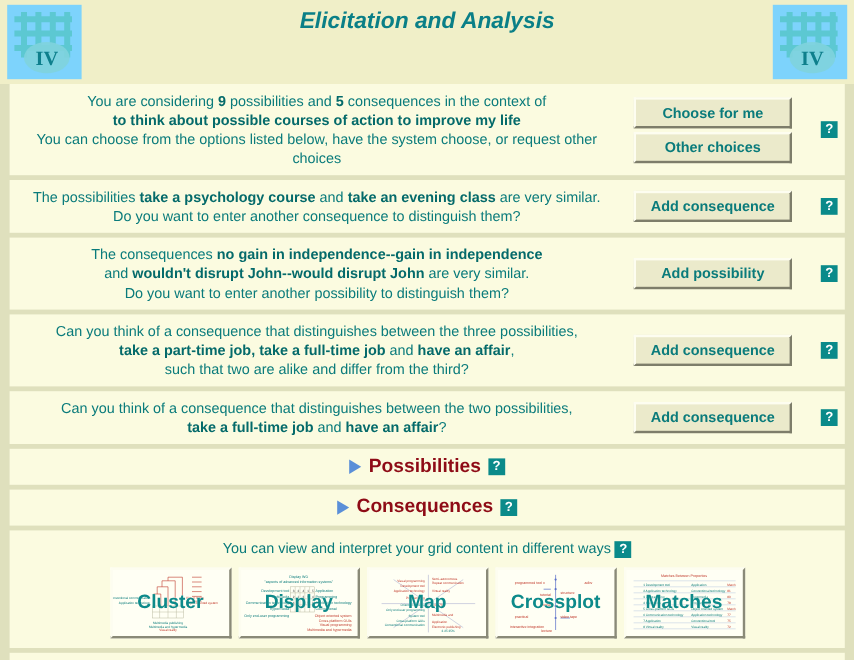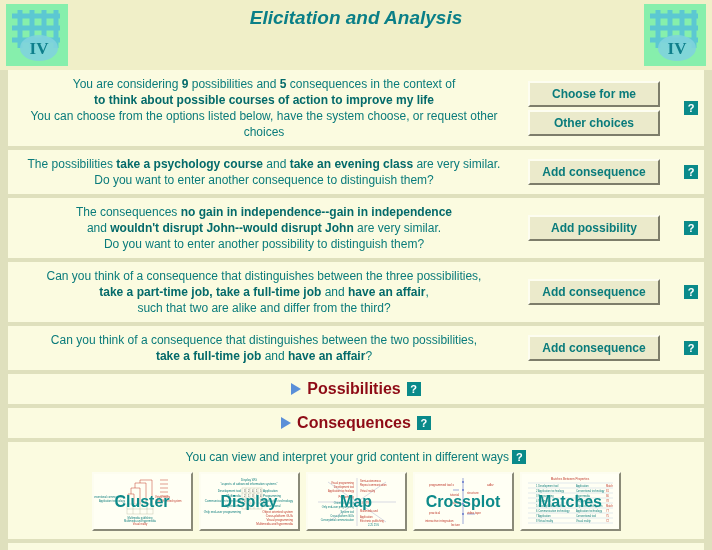--- a/index.html
+++ b/index.html
@@ -7,21 +7,21 @@
     width:712px;height:550px;overflow:hidden;
     background:#dfe0bd;
     font-family:"Liberation Sans", sans-serif;
     font-size:12px;
     color:#0a7b7b;
   }
   .page{width:712px;height:550px;position:relative;background:#dfe0bd;}
 
   
   .header{height:70px;background:#f0efc8;position:relative;}
-  .logo{position:absolute;top:4px;width:62px;height:62px;background:#86efac;}
+  .logo{position:absolute;top:4px;width:62px;height:62px;background:#7dd3fc;}
   .logo.left{left:6px;}
   .logo.right{right:6px;}
   .logo svg{display:block;}
   .titles{text-align:center;padding-top:5px;}
   .title{color:#9b0b16;font-weight:bold;font-size:21px;line-height:24px;letter-spacing:.2px;}
   .subtitle{color:#0a7f87;font-weight:bold;font-style:italic;font-size:19px;line-height:26px;}
 
   
   .panel{
     background:#fbfbe0;

